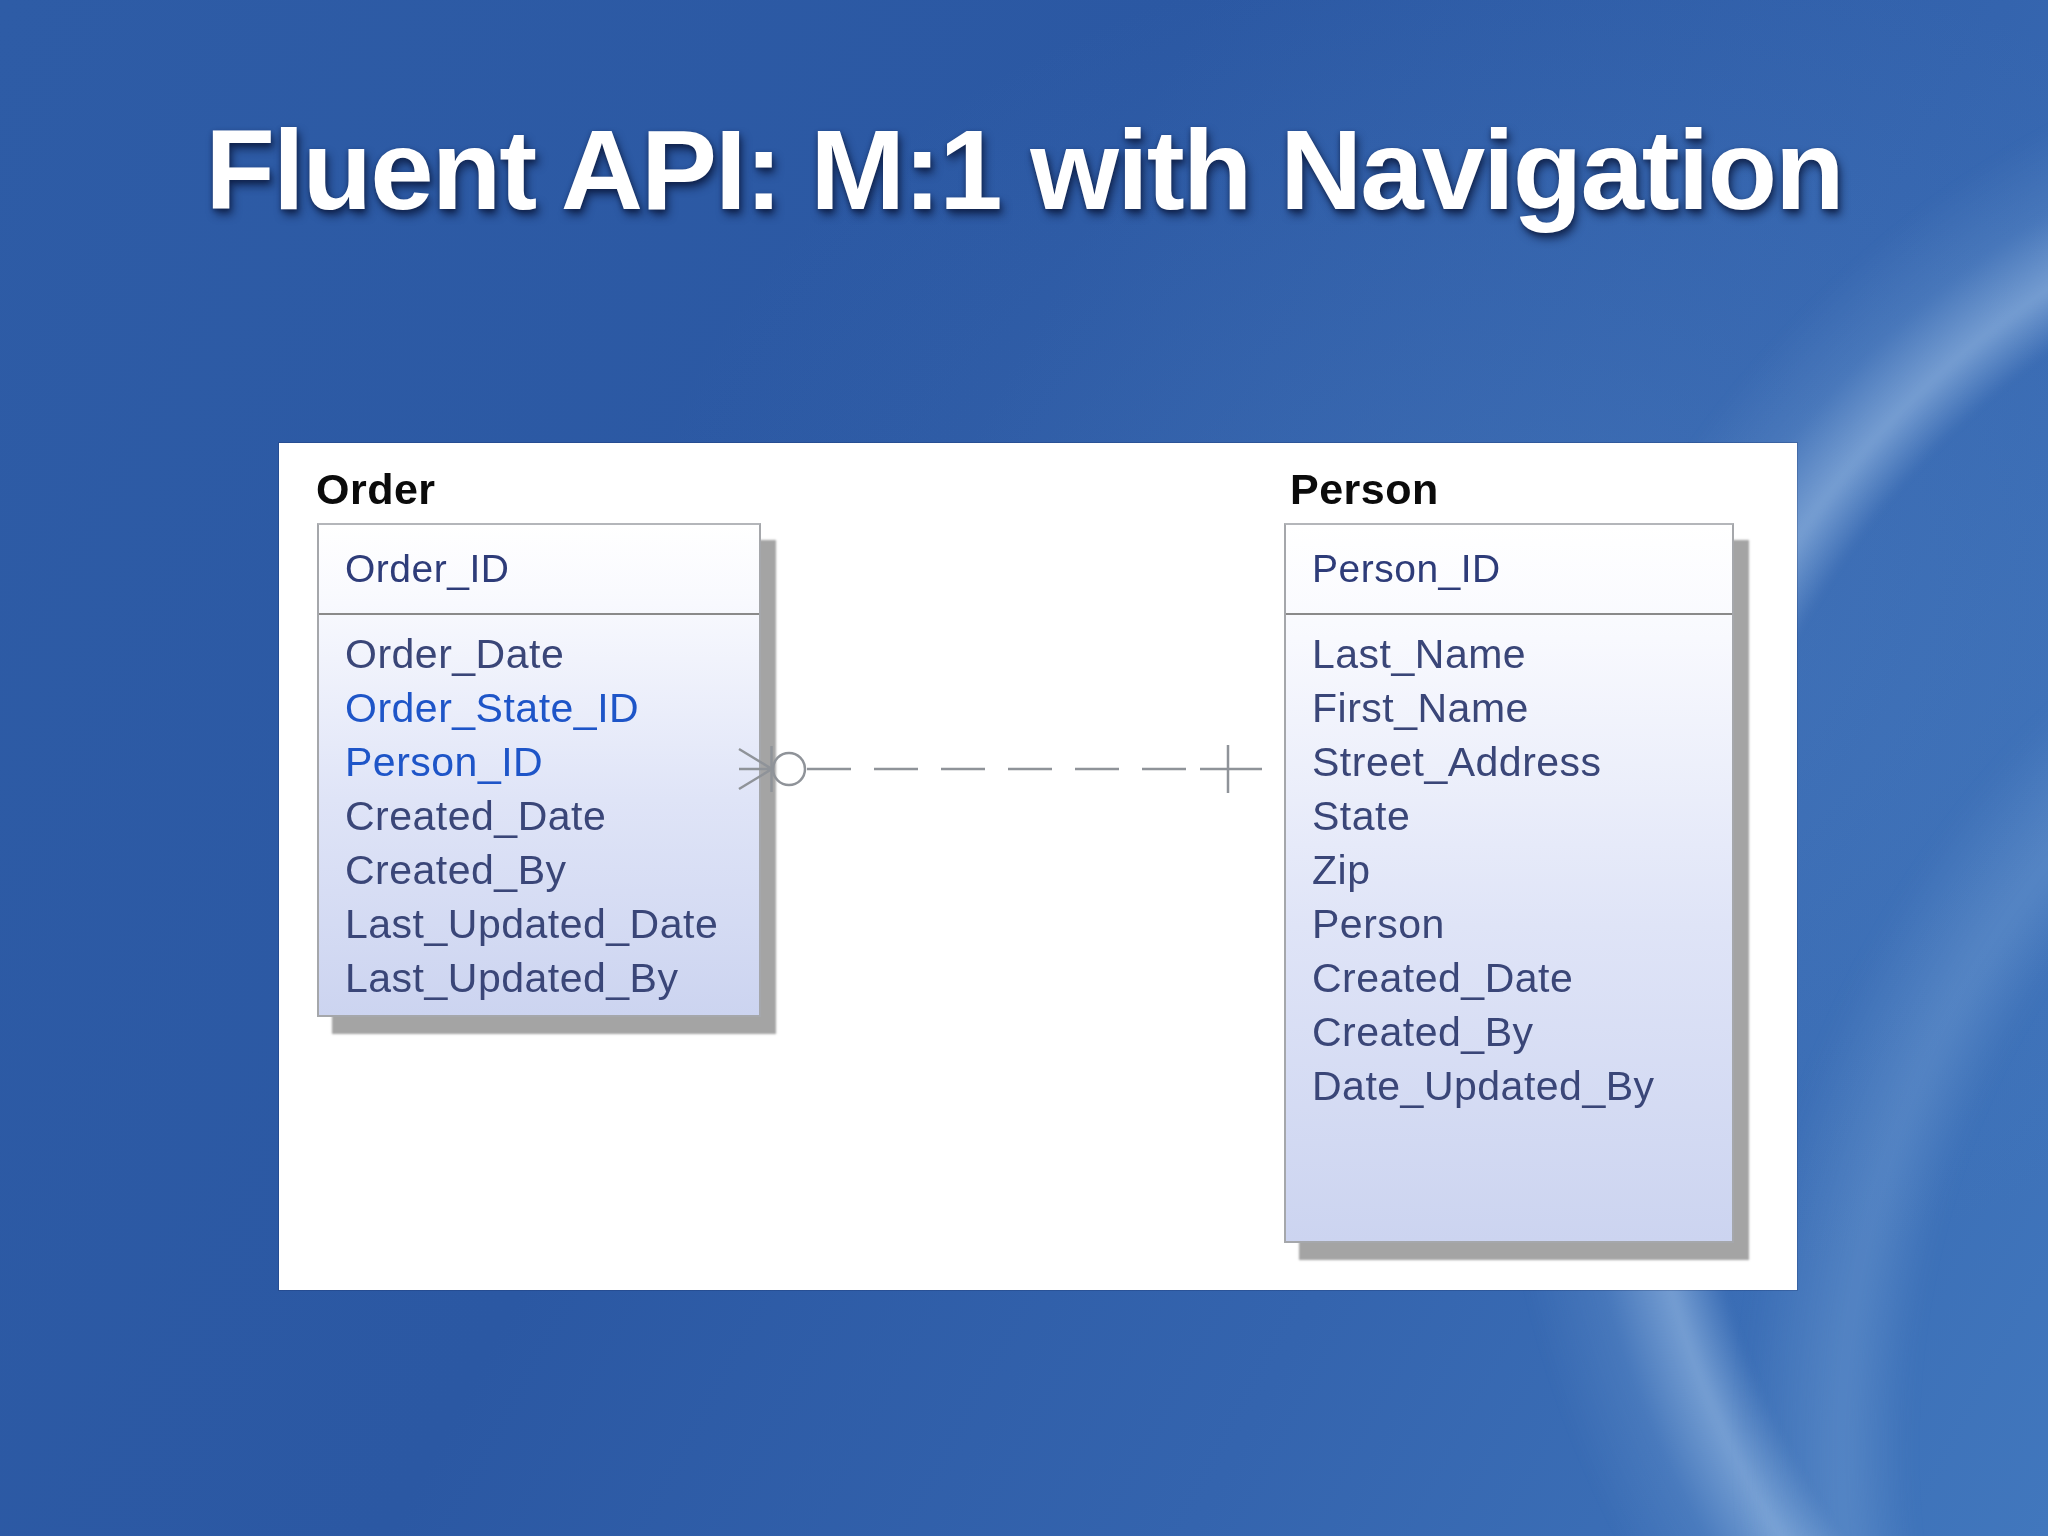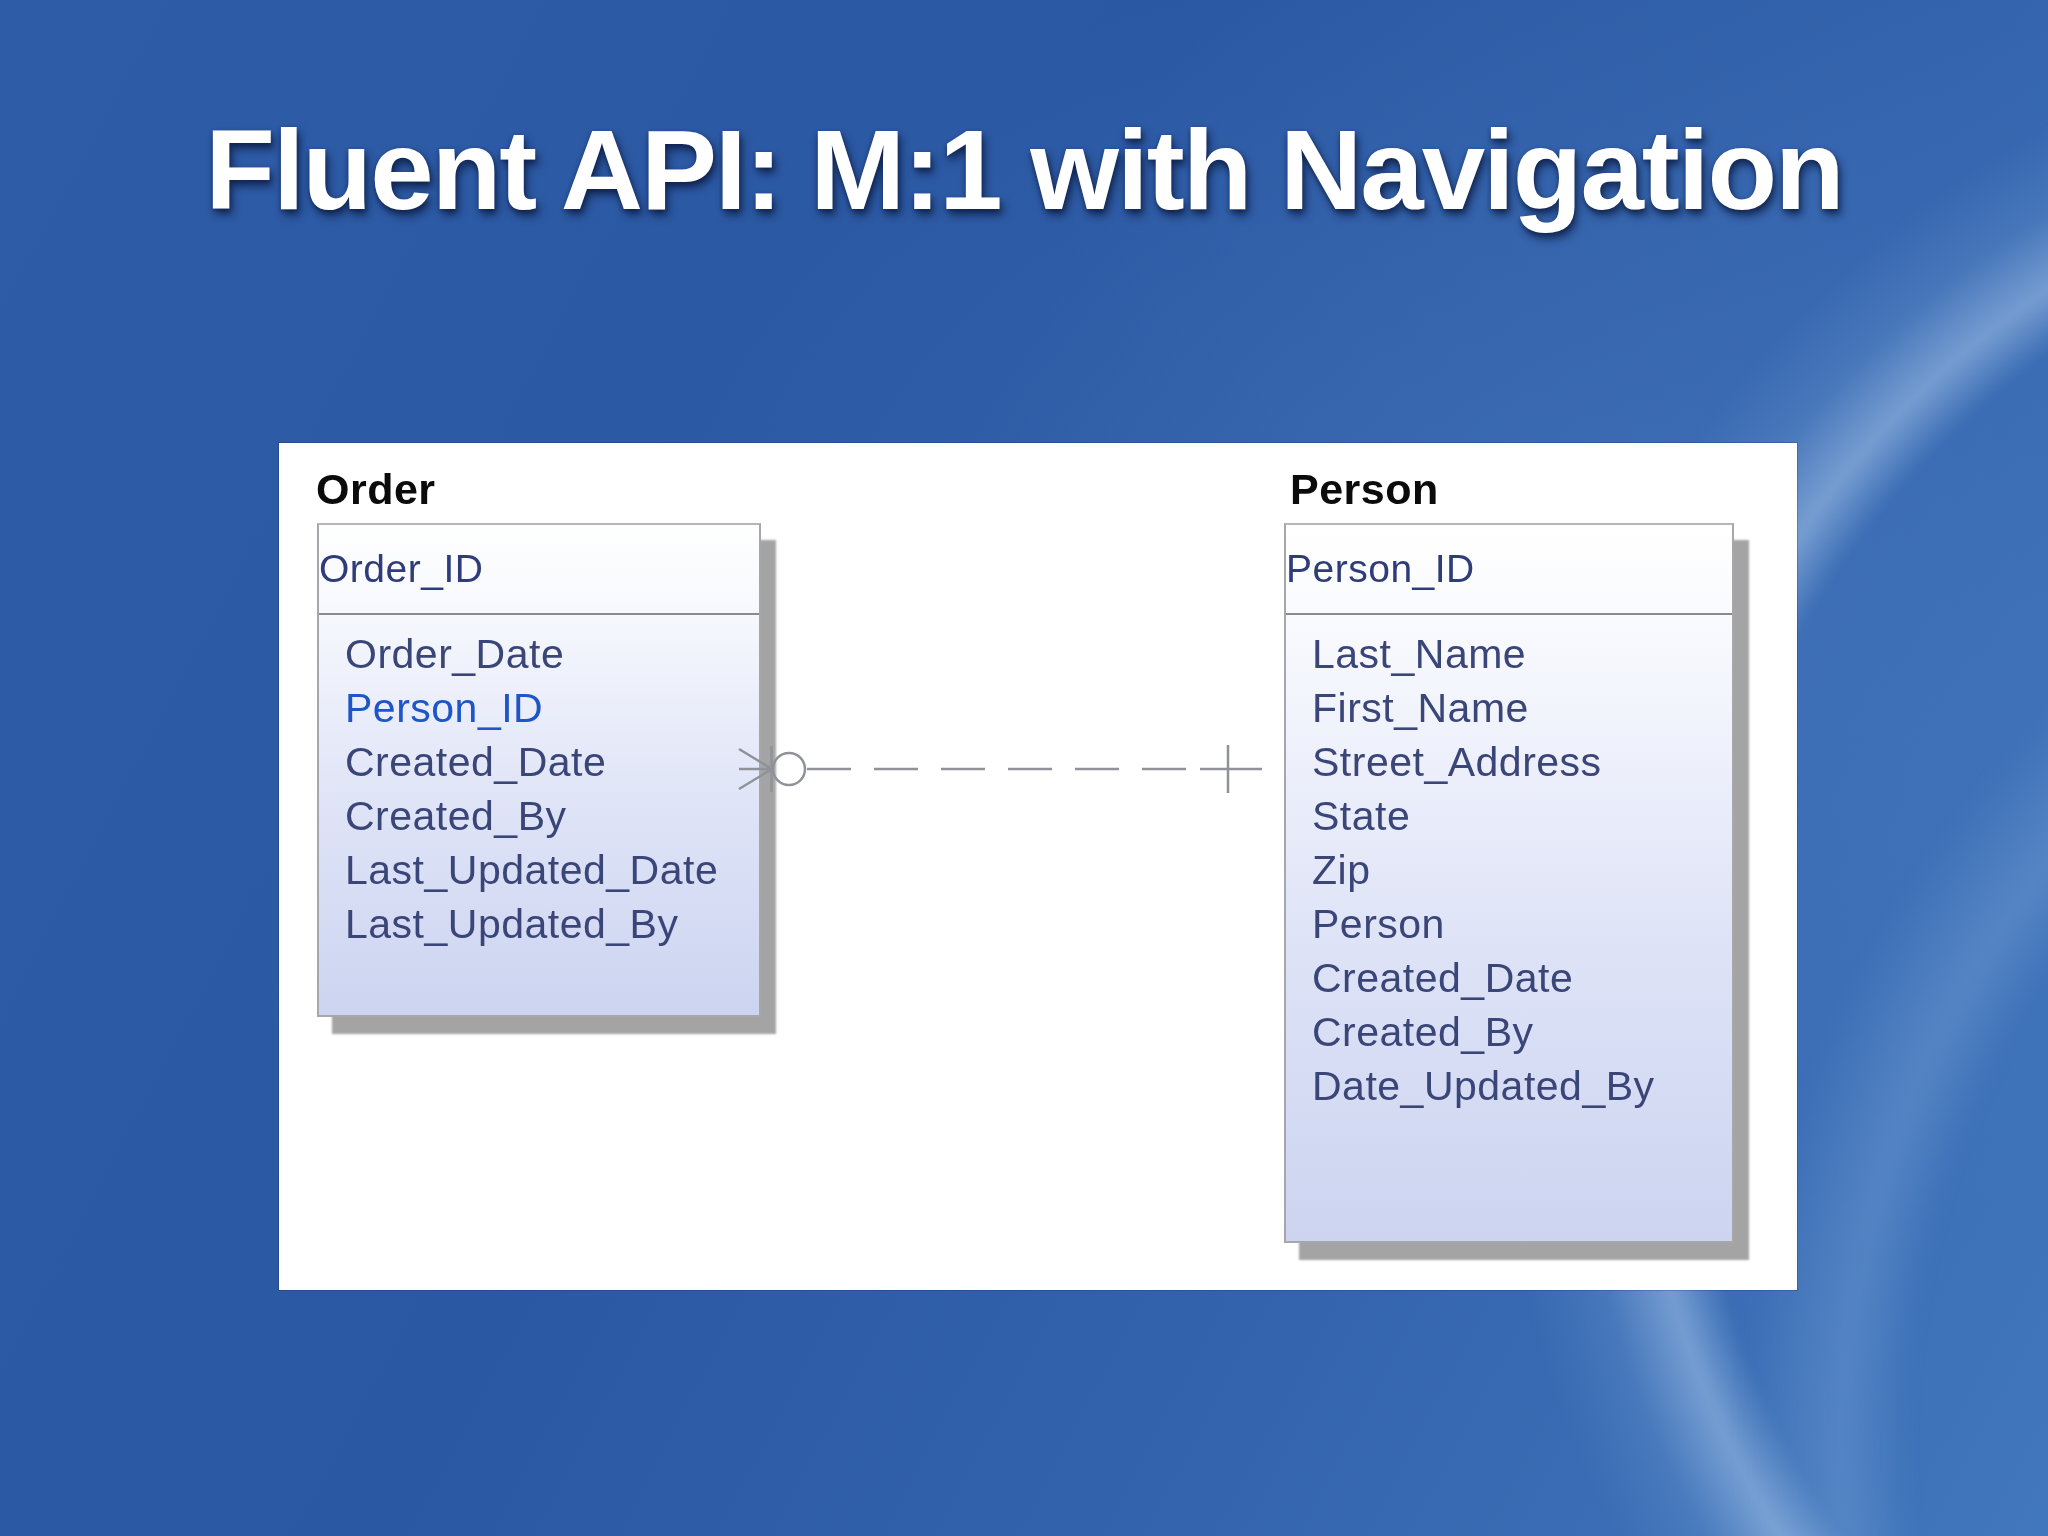--- a/index.html
+++ b/index.html
@@ -49,21 +49,21 @@
   .tbl {
     position:absolute; box-sizing:border-box;
     border:2px solid #a5a7ab; border-top-color:#b4b6ba;
     background:linear-gradient(180deg, #ffffff 0%, #f8f9fe 16%, #dfe4f7 56%, #ccd4f0 100%);
     box-shadow:15px 17px 2px rgba(148,148,148,0.85);
   }
   .order-box  { left:38px;  top:80px; width:444px; height:494px; }
   .person-box { left:1005px; top:80px; width:450px; height:720px; }
   .pk-row {
     height:88px; display:flex; align-items:center;
-    border-bottom:2px solid #8a8a8a;
+    padding-left:26px; border-bottom:2px solid #8a8a8a;
     font-size:39px; letter-spacing:0.5px;
   }
   .fields { padding:12px 0 0 26px; }
   .field {
     height:54px; line-height:54px; font-size:41px; letter-spacing:0.5px;
     white-space:nowrap;
   }
   .connector { position:absolute; left:700px; top:715px; }
   .connector path, .connector line, .connector circle {
     stroke:#8f9399; stroke-width:2.5; fill:none;
@@ -80,20 +80,21 @@
 
   <div class="panel">
 
     <div class="tbl-label order-label">Order</div>
     <div class="tbl order-box">
       <div class="pk-row">
         <span style="color: rgb(46, 60, 121);">Order_ID</span>
       </div>
       <div class="fields">
         <div class="field" style="color: rgb(58, 70, 120);">Order_Date</div>
+        <div class="field" style="color: rgb(30, 85, 200);">Order_State_ID</div>
         <div class="field" style="color: rgb(30, 85, 200);">Person_ID</div>
         <div class="field" style="color: rgb(58, 70, 120);">Created_Date</div>
         <div class="field" style="color: rgb(58, 70, 120);">Created_By</div>
         <div class="field" style="color: rgb(58, 70, 120);">Last_Updated_Date</div>
         <div class="field" style="color: rgb(58, 70, 120);">Last_Updated_By</div>
       </div>
     </div>
 
     <div class="tbl-label person-label">Person</div>
     <div class="tbl person-box">

